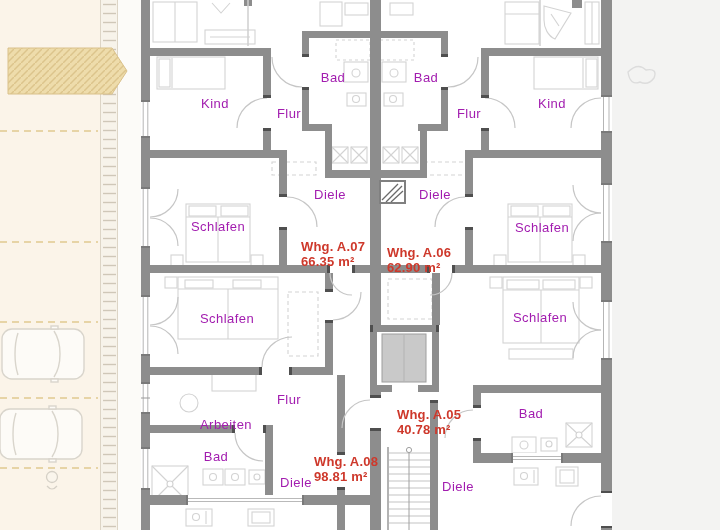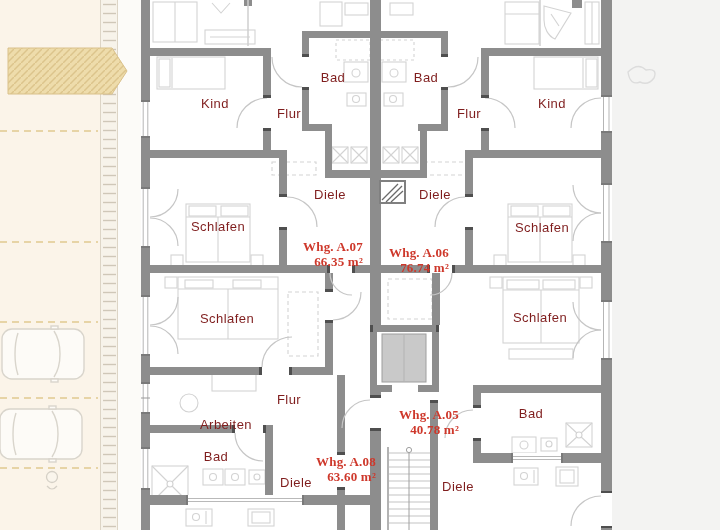--- a/index.html
+++ b/index.html
@@ -1,22 +1,22 @@
 <!DOCTYPE html>
 <html><head>
 <meta charset="utf-8">
 <style>
   html,body{margin:0;padding:0;background:#ffffff;}
   .stage{position:relative;width:720px;height:530px;overflow:hidden;background:#fff;
          font-family:"Liberation Sans",sans-serif;}
   .plan-svg{position:absolute;left:0;top:0;}
   .room-label{position:absolute;transform:translate(-50%,-50%);
-    font-size:13px;line-height:1.05;color:#7f1d1d;letter-spacing:.45px;white-space:nowrap;}
-  .apt-label{position:absolute;transform:translate(-50%,-50%);text-align:right;
-    font-size:13px;line-height:1.12;font-weight:700;color:#ce382b;letter-spacing:.2px;white-space:nowrap;font-family:Liberation Serif, serif;}
+    font-size:13px;line-height:1.05;color:#a21caf;letter-spacing:.45px;white-space:nowrap;}
+  .apt-label{position:absolute;transform:translate(-50%,-50%);text-align:left;
+    font-size:13px;line-height:1.12;font-weight:700;color:#ce382b;letter-spacing:.2px;white-space:nowrap;}
 </style>
 </head>
 <body>
 
 <div class="stage">
 
 <svg class="plan-svg" width="720" height="530" viewBox="0 0 720 530">
   <defs>
     <pattern id="pTicks" width="20" height="9" patternUnits="userSpaceOnUse">
       <line x1="3" y1="4.5" x2="16" y2="4.5" stroke="#cfc7b8" stroke-width="1.4"></line>
@@ -459,25 +459,25 @@
   <div class="room-label" style="left:531px;top:414px">Bad</div>
   <div class="room-label" style="left:296px;top:483px">Diele</div>
   <div class="room-label" style="left:458px;top:487px">Diele</div>
 
   <div class="apt-label" style="left:333px;top:255px">
     <div>Whg. A.07</div>
     <div>66.35 m²</div>
   </div>
   <div class="apt-label" style="left:419px;top:261px">
     <div>Whg. A.06</div>
-    <div>76.74 m²</div>
+    <div>62.90 m²</div>
   </div>
   <div class="apt-label" style="left:429px;top:423px">
     <div>Whg. A.05</div>
     <div>40.78 m²</div>
   </div>
   <div class="apt-label" style="left:346px;top:470px">
     <div>Whg. A.08</div>
-    <div>63.60 m²</div>
+    <div>98.81 m²</div>
   </div>
 </div>
 
 </div>
 
 </body></html>

